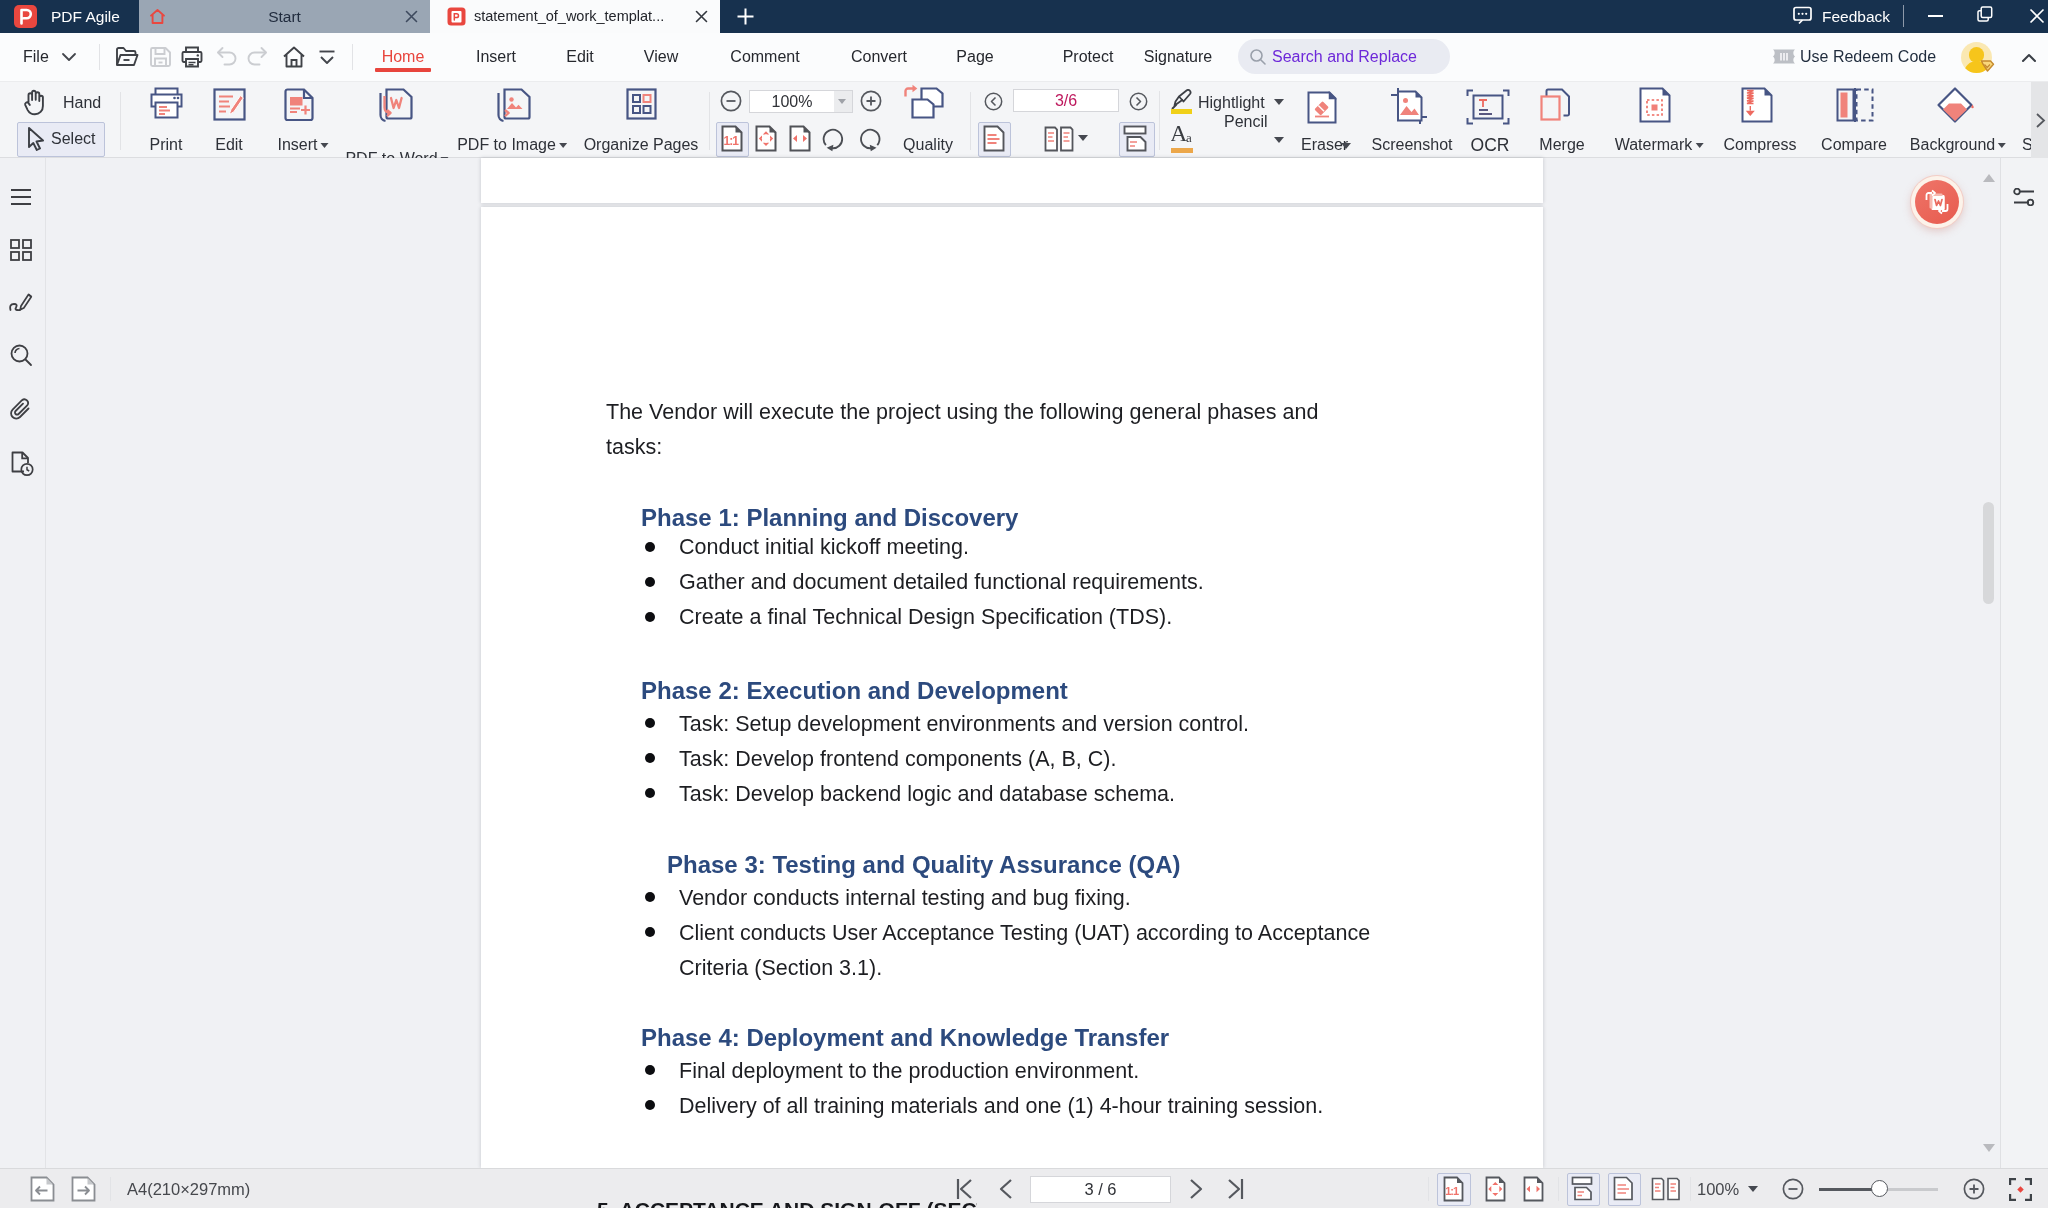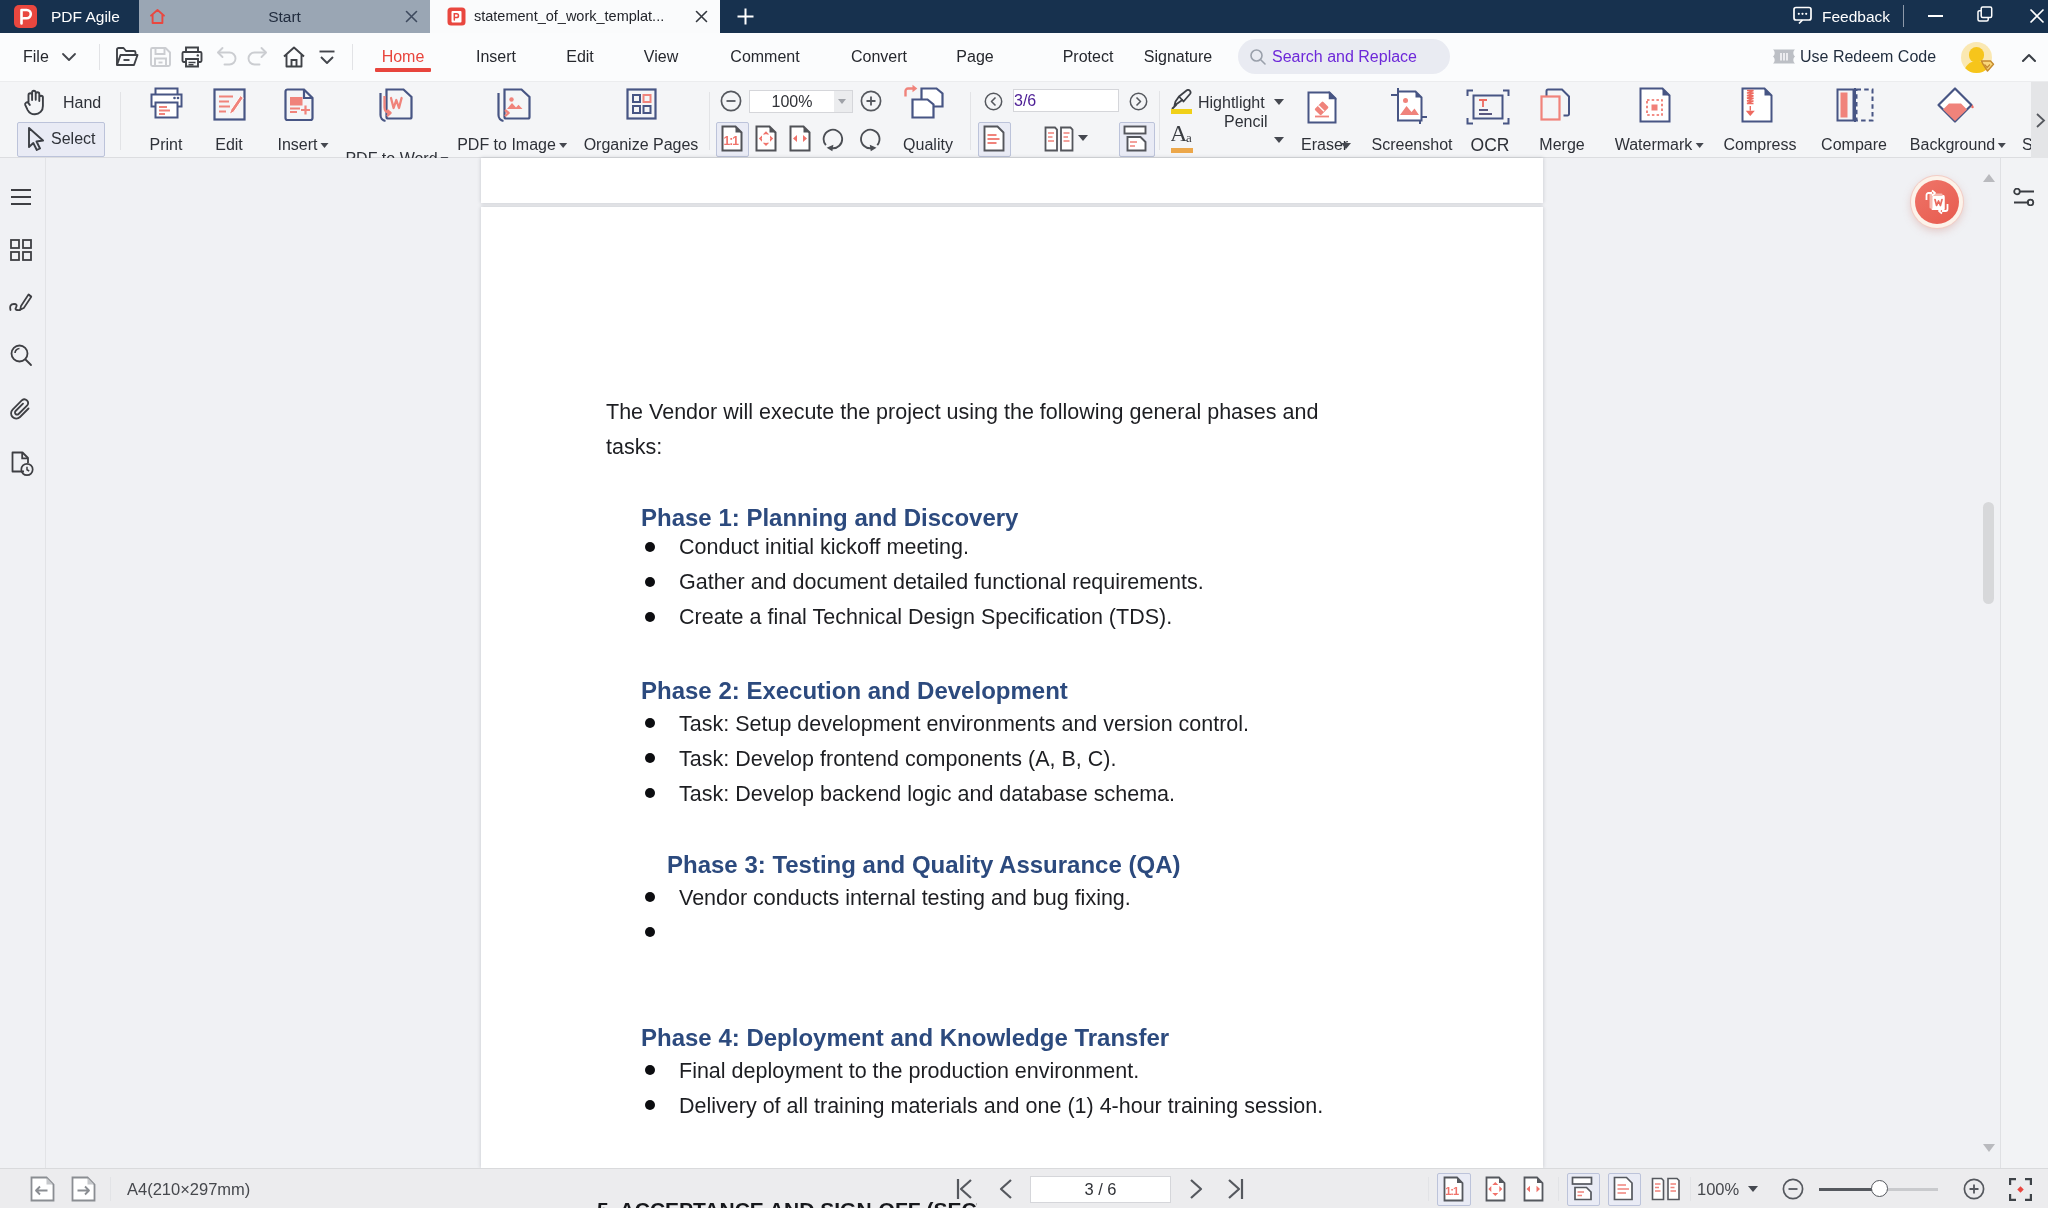--- a/index.html
+++ b/index.html
@@ -282,21 +282,21 @@
   <svg class="abs" style="left:858px;top:44px" width="25" height="27" viewBox="0 0 27 27">
     <path d="M20.8 19.5 A10 10 0 1 0 15 22.8" fill="none" stroke="#4b4e54" stroke-width="2"></path>
     <path d="M12.7 19.3 L13.8 26.3 L20 22.5 Z" fill="#4b4e54"></path>
   </svg>
   <div class="abs vsep" style="left:970px;top:10px;height:58px;"></div>
 
   <svg class="abs" style="left:984px;top:10px" width="19" height="19" viewBox="0 0 19 19">
     <circle cx="9.5" cy="9.5" r="8.2" fill="none" stroke="#55585e" stroke-width="1.5"></circle>
     <path d="M11.5 5.5 L7.5 9.5 L11.5 13.5" fill="none" stroke="#55585e" stroke-width="1.6" stroke-linejoin="round"></path>
   </svg>
-  <div class="abs" style="left:1013px;top:7px;width:104px;height:21px;background:#fff;border:1px solid #d5d6da;font-size:16px;color:#4c1d95;text-align:left;line-height:21px;">3/6</div>
+  <div class="abs" style="left:1013px;top:7px;width:104px;height:21px;background:#fff;border:1px solid #d5d6da;font-size:16px;color:#be185d;text-align:center;line-height:21px;">3/6</div>
   <svg class="abs" style="left:1129px;top:10px" width="19" height="19" viewBox="0 0 19 19">
     <circle cx="9.5" cy="9.5" r="8.2" fill="none" stroke="#55585e" stroke-width="1.5"></circle>
     <path d="M7.5 5.5 L11.5 9.5 L7.5 13.5" fill="none" stroke="#55585e" stroke-width="1.6" stroke-linejoin="round"></path>
   </svg>
 
   <div class="abs selbox" style="left:978px;top:40px;width:31px;height:33px;"></div>
   <svg class="abs" style="left:983px;top:43px" width="22" height="27" viewBox="0 0 22 27">
     <path d="M1.5 1.5 h13 l6 6 V25.5 h-19 Z" fill="#fff" stroke="#54565c" stroke-width="1.9"></path>
     <path d="M4.5 10 h9 M4.5 14 h12 M4.5 18 h9" stroke="#f0837b" stroke-width="1.9"></path>
   </svg>
@@ -447,20 +447,21 @@
   <div class="abs doctext" style="left:679px;top:372px;">Conduct initial kickoff meeting.<br>Gather and document detailed functional requirements.<br>Create a final Technical Design Specification (TDS).</div>
   <div class="abs phase" style="left:641px;top:514.5px;">Phase 2: Execution and Development</div>
   <div class="abs bullet" style="left:645px;top:560px;"></div>
   <div class="abs bullet" style="left:645px;top:595px;"></div>
   <div class="abs bullet" style="left:645px;top:630px;"></div>
   <div class="abs doctext" style="left:679px;top:548.5px;">Task: Setup development environments and version control.<br>Task: Develop frontend components (A, B, C).<br>Task: Develop backend logic and database schema.</div>
   <div class="abs phase" style="left:667px;top:689px;">Phase 3: Testing and Quality Assurance (QA)</div>
   <div class="abs bullet" style="left:645px;top:734px;"></div>
   <div class="abs bullet" style="left:645px;top:769px;"></div>
   <div class="abs doctext" style="left:679px;top:722.5px;">Vendor conducts internal testing and bug fixing.</div>
+  <div class="abs doctext" style="left:679px;top:757.5px;white-space:normal;width:705px;">Client conducts User Acceptance Testing (UAT) according to Acceptance Criteria (Section 3.1).</div>
   <div class="abs phase" style="left:641px;top:862px;">Phase 4: Deployment and Knowledge Transfer</div>
   <div class="abs bullet" style="left:645px;top:907px;"></div>
   <div class="abs bullet" style="left:645px;top:942px;"></div>
   <div class="abs doctext" style="left:679px;top:895.5px;">Final deployment to the production environment.<br>Delivery of all training materials and one (1) 4-hour training session.</div>
 
   <svg class="abs" style="left:1983px;top:16px" width="12" height="8" viewBox="0 0 12 8">
       <path d="M6 0 L12 8 H0 Z" fill="#b9babe"></path>
     </svg>
   <div class="abs" style="left:1983px;top:344px;width:11px;height:102px;border-radius:5.5px;background:#d7d8da;"></div>
   <svg class="abs" style="left:1983px;top:986px" width="12" height="8" viewBox="0 0 12 8">

